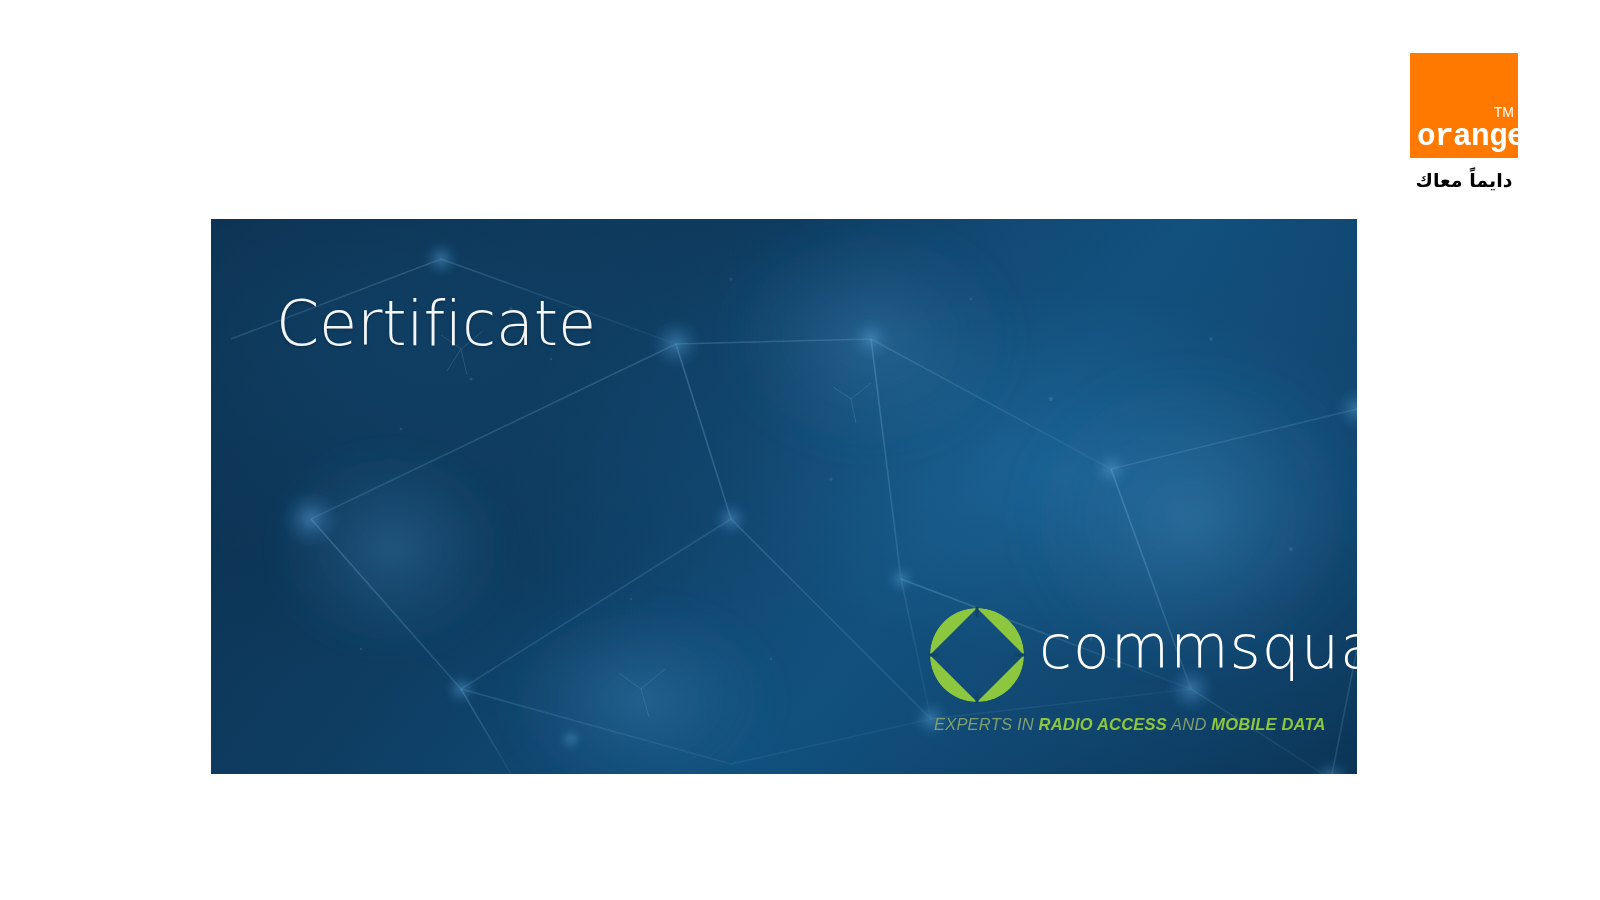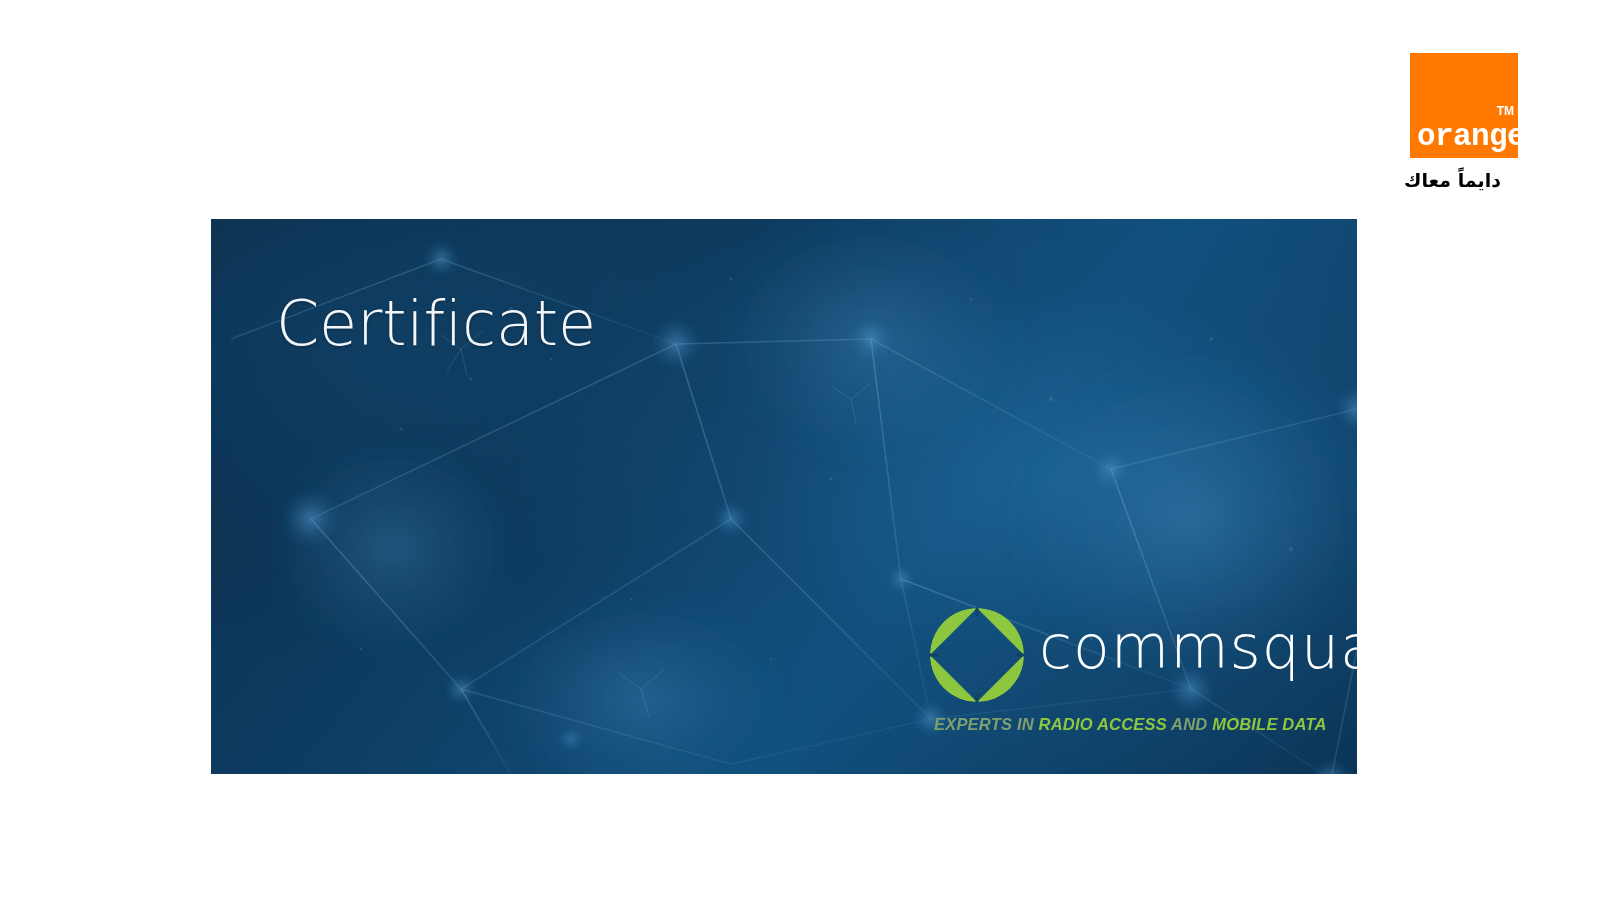--- a/index.html
+++ b/index.html
@@ -48,31 +48,31 @@
     font-weight: bold;
     font-size: 31px;
     letter-spacing: -0.6px;
     line-height: 1;
   }
   .brand-tm {
     position: absolute;
     right: 4px;
     top: 52px;
     color: #ffffff;
-    font-size: 12px;
-    font-weight: bold;
+    font-size: 14px;
+    font-weight: normal;
     font-family: "Liberation Sans", sans-serif;
     line-height: 1;
   }
   .brand-tagline {
     position: absolute;
     left: -6px;
     top: 116px;
     width: 120px;
-    text-align: left;
+    text-align: center;
     color: #000000;
     font-family: "DejaVu Sans", sans-serif;
     font-weight: bold;
     font-size: 19px;
     direction: rtl;
     unicode-bidi: bidi-override;
     white-space: nowrap;
   }
 
   
@@ -157,21 +157,21 @@
   .cs-tagline {
     position: absolute;
     left: 5px;
     top: 108px;
     white-space: nowrap;
     font-family: "Liberation Sans", sans-serif;
     font-style: italic;
     font-size: 16.5px;
     letter-spacing: 0.2px;
   }
-  .tl-light { color: #7f9f6f; font-weight: bold; margin-top: 14px; }
+  .tl-light { color: #7f9f6f; font-weight: normal; margin-top: 14px; }
   .tl-bold  { color: #8DC63F; font-weight: bold; margin-top: 48px; }
 </style>
 </head>
 <body>
 
 <div class="slide">
 
   <div class="brand">
     <div class="brand-square">
       <span class="brand-wordmark">orange</span>

